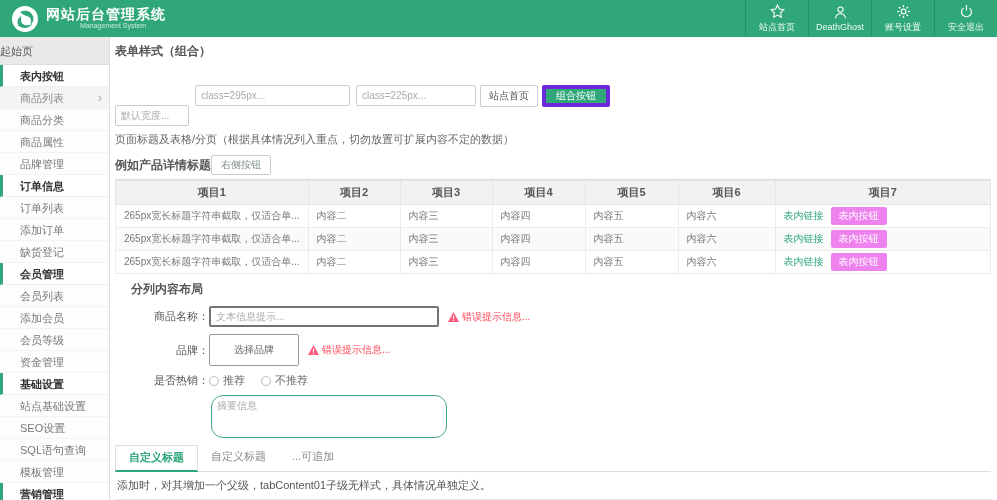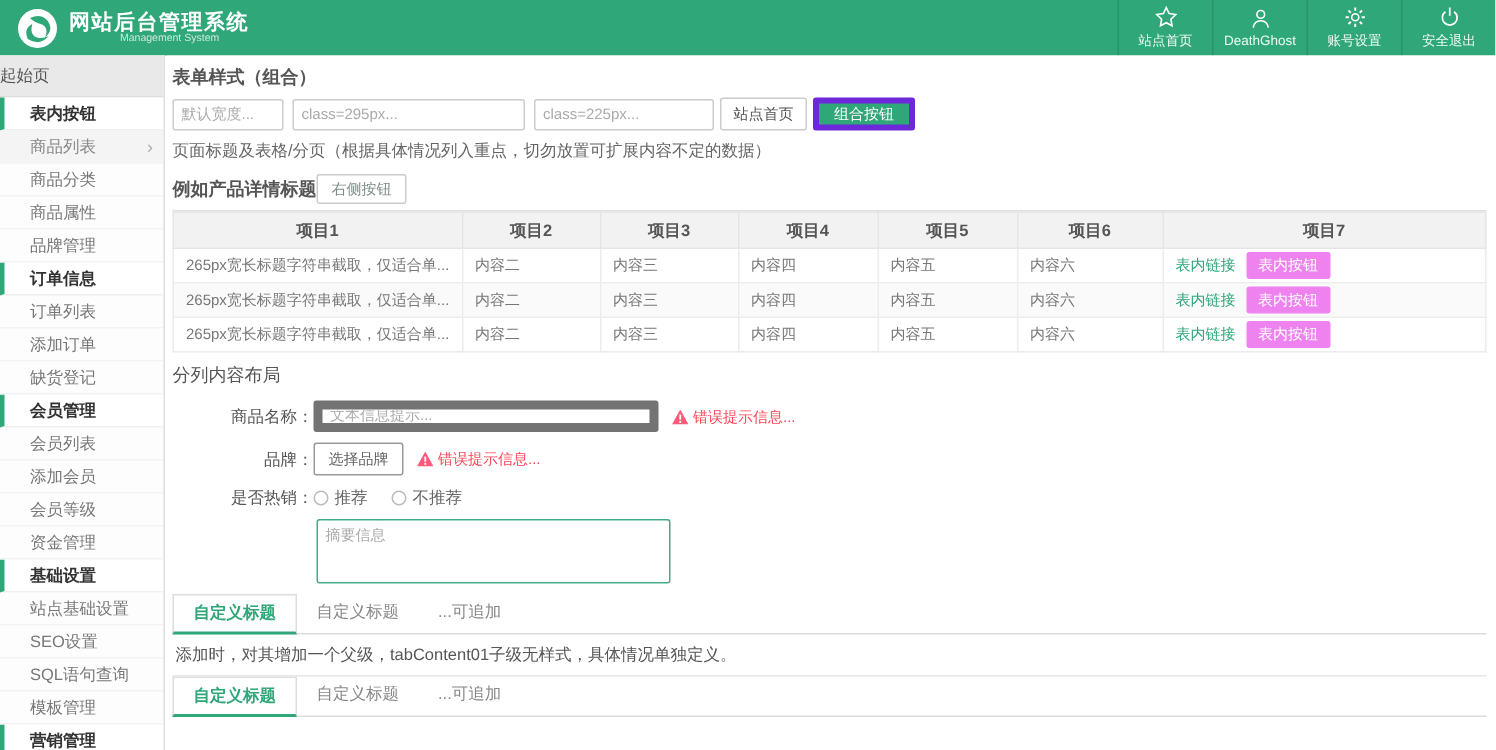--- a/index.html
+++ b/index.html
@@ -42,21 +42,21 @@
     border-bottom:1px solid #f3f3f3; cursor:pointer; position:relative;
   }
   .side-item.active { background:#f4f4f4; color:#888; }
   .side-item .chev { position:absolute; right:7px; top:0; color:#aaa; font-size:12px; }
   
   .main { position:absolute; top:37px; left:111px; right:0; bottom:0; overflow:hidden; padding:5px 6px 0 4px; background:#fff; }
   .sec-title { font-size:12px; font-weight:bold; color:#555; margin:1px 0 5px; }
   .combo-row { display:flex; align-items:center; margin-bottom:6px; }
   .tin { height:21px; border:1px solid #ccc; border-radius:2px; padding:0 5px; font-size:10px; color:#333; font-family:inherit; }
   .tin::placeholder { color:#aaa; }
-  .inp1 { width:74px; margin-right:6px; }
+  .inp1 { width:74px; margin-right:6px;margin-top:40px; }
   .inp2 { width:155px; margin-right:6px; }
   .inp3 { width:120px; }
   .btn-white {
     height:22px; padding:0 8px; background:#fff; border:1px solid #ccc; border-radius:2px;
     color:#555; font-size:10px; margin-left:4px; cursor:pointer; font-family:inherit;
   }
   .btn-green {
     height:22px; padding:0 10px; background:#2fa779; border:4px solid #6d28d9; border-radius:2px;
     color:#fff; font-size:10px; margin-left:4px; cursor:pointer; font-family:inherit;
   }
@@ -67,30 +67,30 @@
   .grid th { background:#f2f2f2; border:1px solid #e5e5e5; font-size:11px; color:#555; padding:4px 4px; text-align:center; font-weight:bold; }
   .grid td { border:1px solid #ececec; font-size:10px; color:#777; padding:2px 8px; text-align:left; white-space:nowrap; overflow:hidden; text-overflow:ellipsis; }
   .grid tr:nth-child(even) td { background:#fafafa; }
   .tbl-link { color:#2fa779; text-decoration:none; cursor:pointer; }
   .btn-violet {
     background:#ee82ee; border:none; border-radius:2px; color:#fff; font-size:10px;
     padding:2px 8px; margin-left:7px; cursor:pointer; font-family:inherit;
   }
   .pagination { text-align:right; margin:5px 0 2px; }
   .pg-btn { display:inline-block; background:#2fa779; color:#fff; font-size:10px; padding:3px 7px; border-radius:2px; margin-left:3px; cursor:pointer; }
-  .col-title { font-size:12px; font-weight:normal; color:#555; margin:7px 0 8px; }
+  .col-title { font-size:12px; font-weight:bold; color:#555; margin:7px 16px 8px; }
   .form-row { display:flex; align-items:center; margin-bottom:7px; }
   .f-label { width:94px; text-align:right; color:#555; flex:none; }
-  .inp-name { width:230px; height:21px; border:6px solid #737373; }
+  .inp-name { width:230px; height:21px; border:2px solid #737373; }
   .err { display:flex; align-items:center; color:#ff4757; font-size:10px; margin-left:9px; }
   .err svg { margin-right:3px; }
-  .btn-brand { height:22px; padding:0 9px; background:#fff; border:1px solid #999; border-radius:2px; color:#666; font-size:10px; cursor:pointer; font-family:inherit; }
+  .btn-brand { height:32px; padding:0 24px; background:#fff; border:1px solid #999; border-radius:2px; color:#666; font-size:10px; cursor:pointer; font-family:inherit; }
   .radio { display:inline-flex; align-items:center; margin-right:16px; cursor:pointer; color:#666; }
   .radio-dot { width:10px; height:10px; border:1px solid #bbb; border-radius:50%; background:#fff; margin-right:4px; display:inline-block; }
-  .summary { margin-left:96px; width:236px; height:43px; border:1px solid #44ab87; border-radius:2px; font-size:10px; padding:3px 5px; resize:none; font-family:inherit; color:#333; }
+  .summary { margin-left:96px; width:236px; height:43px; border:1px solid #44ab87; border-radius:12px; font-size:10px; padding:3px 5px; resize:none; font-family:inherit; color:#333; }
   .summary::placeholder { color:#aaa; }
   .tabs { display:flex; border-bottom:1px solid #ddd; margin-top:5px; }
   .tab { padding:4px 13px 5px; color:#888; cursor:pointer; }
   .tab.active { color:#2fa779; font-weight:bold; border:1px solid #ddd; border-bottom:2px solid #2fa779; margin-bottom:-1px; background:#fff; }
   .tab-note { color:#555; padding:6px 2px 6px; border-bottom:1px solid #e8e8e8; }
 </style>
 </head>
 <body>
 
 <div class="header">

